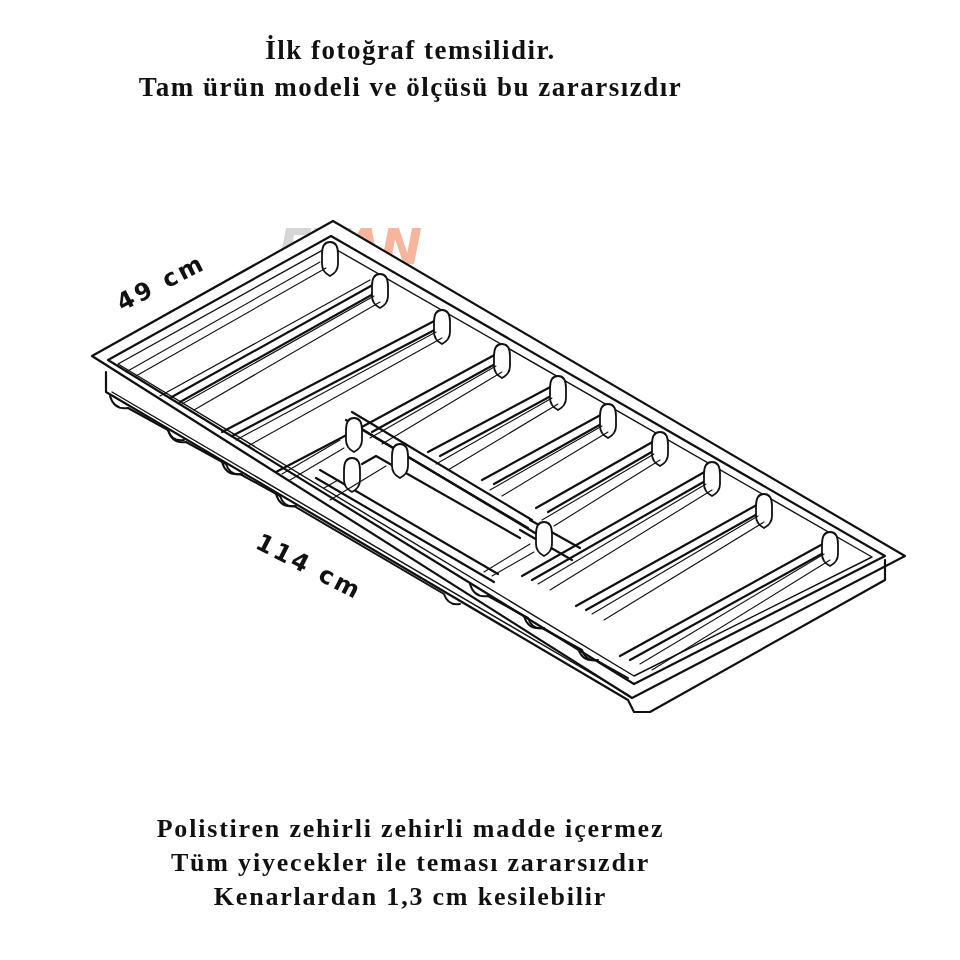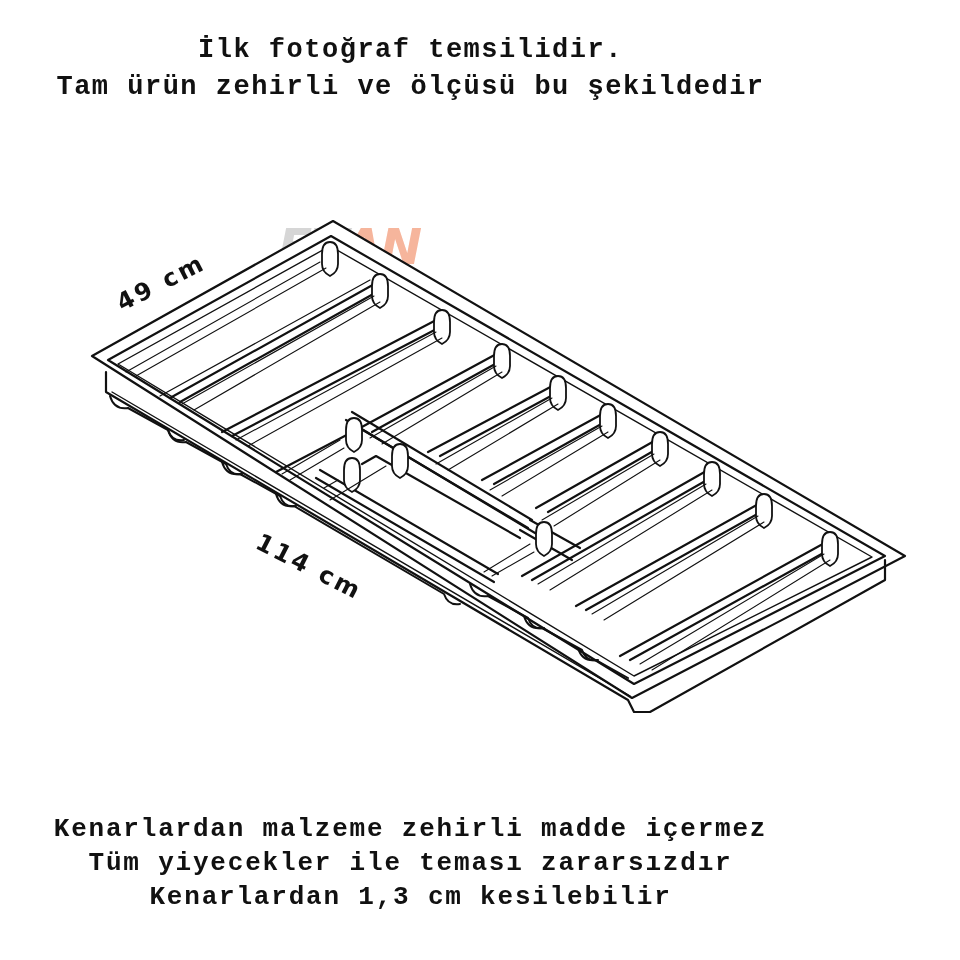--- a/index.html
+++ b/index.html
@@ -1,34 +1,34 @@
 <!DOCTYPE html>
 <html><head>
 <meta charset="utf-8">
 <style>
   html, body { margin:0; padding:0; background:#ffffff; }
   body { width:960px; height:960px; position:relative; overflow:hidden; font-family:"DejaVu Sans", sans-serif; }
-  .caption { position:absolute; left:0; width:821px; text-align:center; font-weight:bold; color:#111; font-family:Liberation Mono, monospace; }
+  .caption { position:absolute; left:0; width:821px; text-align:center; font-weight:bold; color:#111; font-family:Liberation Serif, serif; }
   .caption-top { top:32px; font-size:27px; line-height:37px; letter-spacing:1.5px; }
   .caption-bottom { top:812px; font-size:26px; line-height:34px; letter-spacing:1.8px; }
   .caption-line { display:block; white-space:pre; }
   .dim { position:absolute; font-weight:bold; color:#111; font-size:24px; letter-spacing:3px; white-space:nowrap; font-family:"DejaVu Sans", sans-serif; transform-origin:left top; }
   .dim-width { left:112px; top:292px; transform:rotate(-27deg); }
   .dim-length { left:264px; top:528px; transform:rotate(27deg); }
   .watermark { position:absolute; left:278px; top:218px; font-family:"DejaVu Sans", sans-serif; font-weight:bold; font-style:italic; font-size:50px; letter-spacing:-2px; }
   .wm-a { color:#d6d6d6; }
   .wm-b { color:#f6b59c; }
   svg.tray { position:absolute; left:0; top:0; }
 </style>
 </head>
 <body>
 
 <div class="caption caption-top">
   <span class="caption-line">İlk fotoğraf temsilidir.</span>
-  <span class="caption-line">Tam ürün zehirli ve ölçüsü bu şekildedir</span>
+  <span class="caption-line">Tam ürün modeli ve ölçüsü bu zararsızdır</span>
 </div>
 
 <div class="watermark">
   <span class="wm-a">EV</span><span class="wm-b">AN</span>
 </div>
 
 <svg class="tray" width="960" height="960" viewBox="0 0 960 960">
   <g fill="none" stroke="#111" stroke-width="2.2" stroke-linejoin="round" stroke-linecap="round">
 
     <polygon points="92,356 333,221 905,556 632,698" fill="#fff"></polygon>
@@ -135,16 +135,16 @@
       <path d="M530,544 L484,572"></path>
         <path d="M534,552 L492,576"></path>
     </g>
   </g>
 </svg>
 
 <div class="dim dim-width">49 cm</div>
 <div class="dim dim-length">114 cm</div>
 
 <div class="caption caption-bottom">
-  <span class="caption-line">Kenarlardan malzeme zehirli madde içermez</span>
+  <span class="caption-line">Polistiren zehirli zehirli madde içermez</span>
   <span class="caption-line">Tüm yiyecekler ile teması zararsızdır</span>
   <span class="caption-line">Kenarlardan 1,3 cm kesilebilir</span>
 </div>
 
 </body></html>

